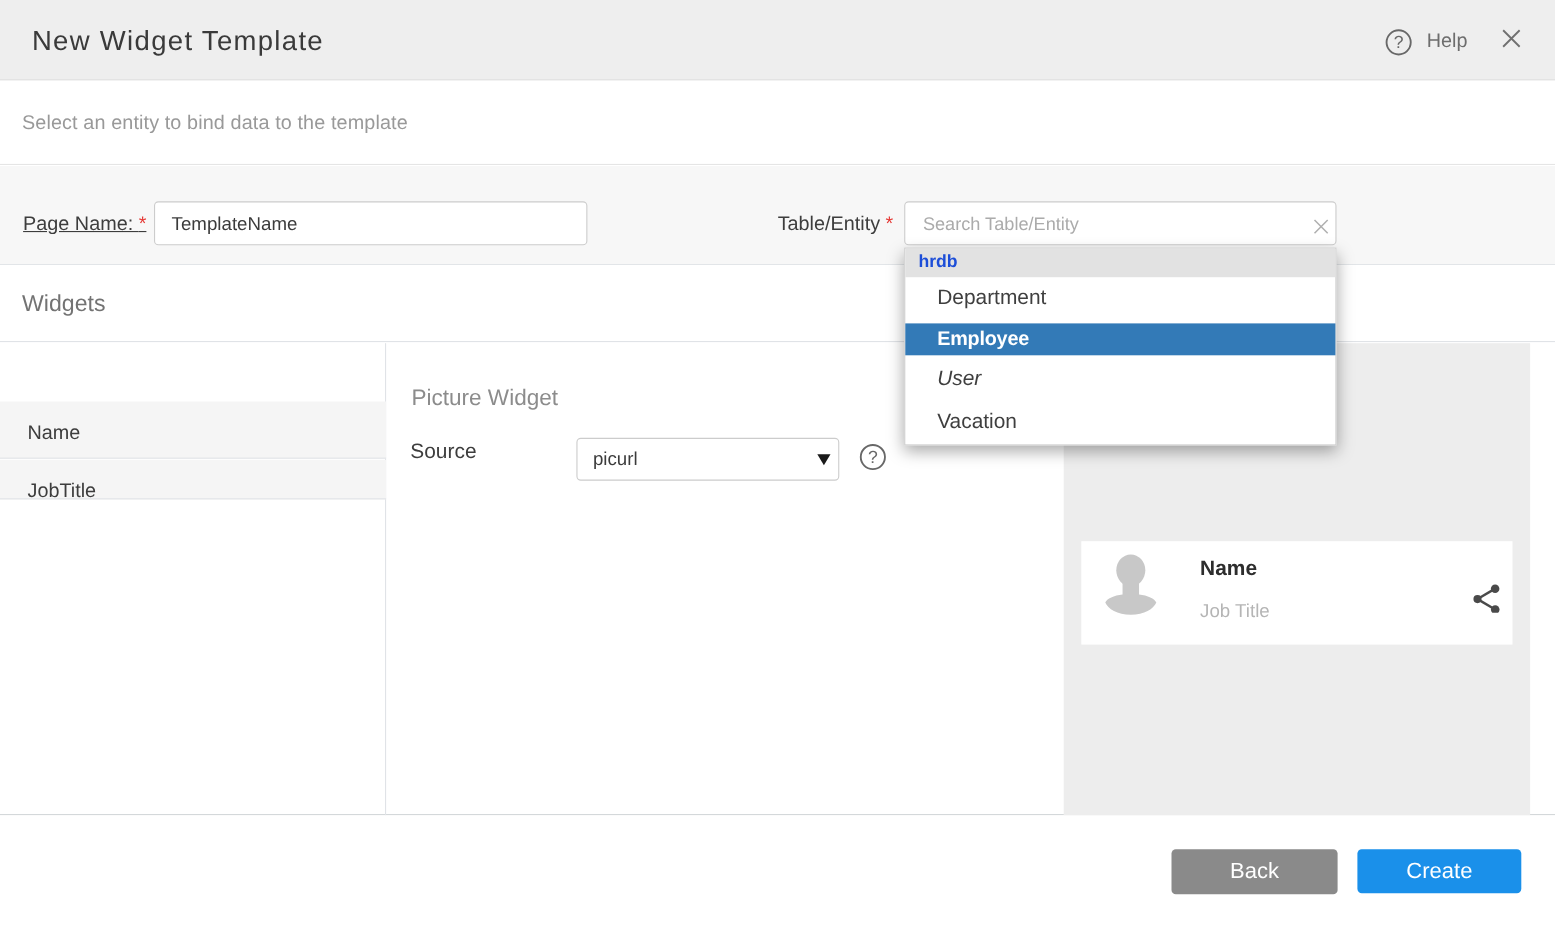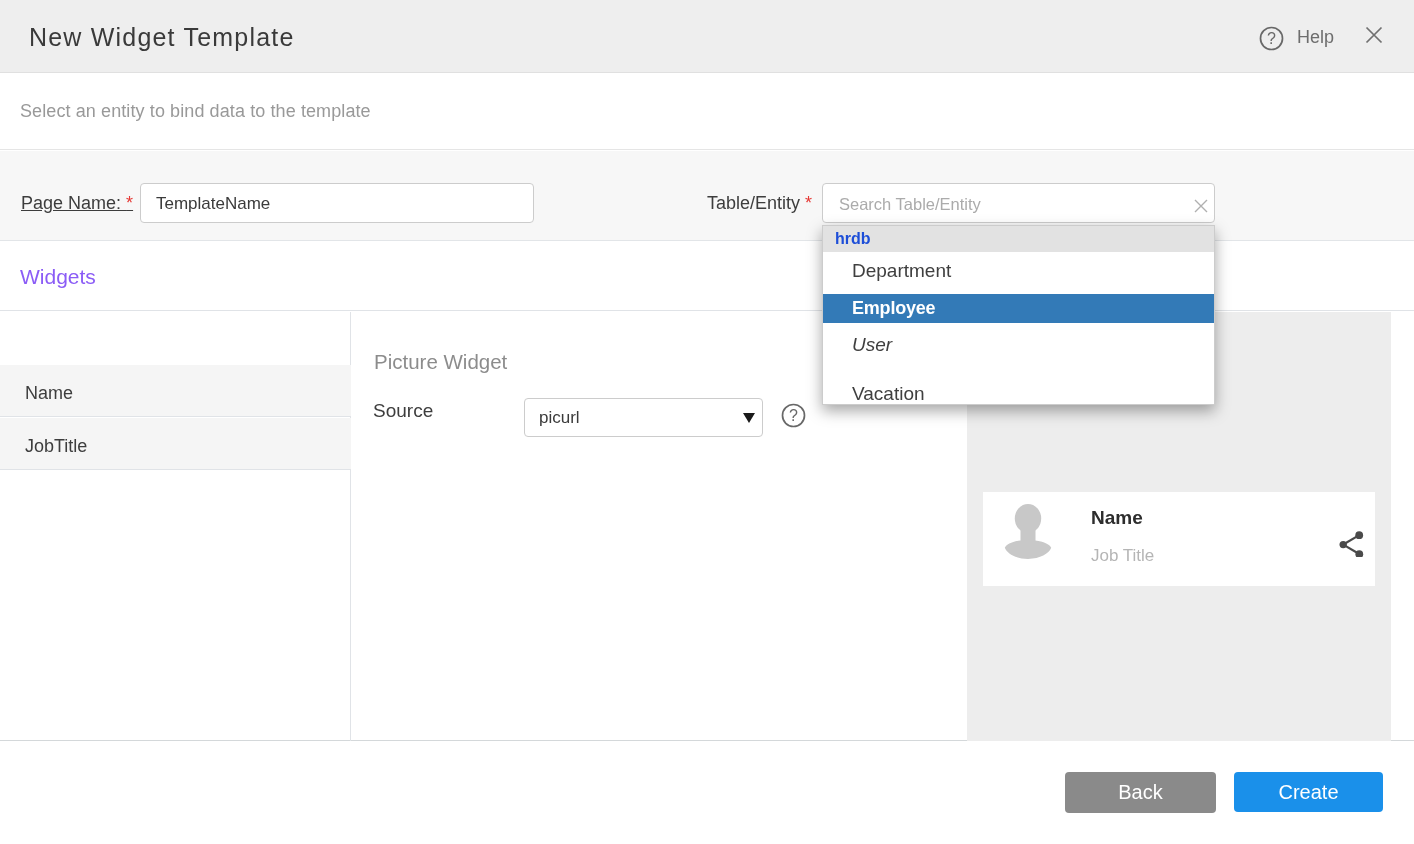--- a/index.html
+++ b/index.html
@@ -35,30 +35,30 @@
   <div class="abs" style="left:707px;top:42px;font-size:18px;color:#3d3d3d;">Table/Entity <span style="color:#e53935;">*</span></div>
   <div class="abs" style="left:822px;top:32px;width:393px;height:40px;background:#fff;border:1px solid #ccc;border-radius:4px;">
     <div class="abs" style="left:16px;top:11px;font-size:16.5px;color:#ababab;">Search Table/Entity</div>
     <svg class="abs" style="left:371px;top:15px;" width="14" height="14" viewBox="0 0 14 14">
       <path d="M1 1 L13 13 M13 1 L1 13" stroke="#b0b0b0" stroke-width="1.4"></path>
     </svg>
   </div>
 </div>
 
 <div class="abs" style="left:0;top:241px;width:1414px;height:70px;background:#fff;border-bottom:1px solid #e0e3e7;">
-  <div class="abs" style="left:20px;top:24px;font-size:21px;color:#8b5cf6;">Widgets</div>
+  <div class="abs" style="left:20px;top:24px;font-size:21px;color:#737373;">Widgets</div>
 </div>
 
 <div class="abs" style="left:0;top:312px;width:1414px;height:429px;background:#fff;border-bottom:1px solid #d4d8da;">
 
   <div class="abs" style="left:0;top:0;width:351px;height:429px;border-right:1px solid #e0e3e7;">
     <div class="abs" style="left:0;top:53px;width:351px;height:52px;background:#f5f5f5;border-bottom:1px solid #e0e3e7;">
       <div class="abs" style="left:25px;top:18px;font-size:18px;color:#3d3d3d;">Name</div>
     </div>
-    <div class="abs" style="left:0;top:106px;width:351px;height:52px;background:#f5f5f5;border-bottom:1px solid #e0e3e7;">
+    <div class="abs" style="left:0;top:106px;width:351px;height:36px;background:#f5f5f5;border-bottom:1px solid #e0e3e7;">
       <div class="abs" style="left:25px;top:18px;font-size:18px;color:#3d3d3d;">JobTitle</div>
     </div>
   </div>
 
   <div class="abs" style="left:374px;top:38px;font-size:20.5px;color:#8c8c8c;">Picture Widget</div>
   <div class="abs" style="left:373px;top:88px;font-size:19px;color:#3d3d3d;">Source</div>
   <div class="abs" style="left:524px;top:86px;width:239px;height:39px;background:#fff;border:1px solid #ccc;border-radius:4px;">
     <div class="abs" style="left:14px;top:9px;font-size:17px;color:#3b3b3b;">picurl</div>
     <div class="abs" style="left:218px;top:14px;width:0;height:0;border-left:6px solid transparent;border-right:6px solid transparent;border-top:10px solid #1a1a1a;"></div>
   </div>
@@ -97,14 +97,14 @@
 
 <div class="abs" style="left:822px;top:225px;width:393px;height:180px;background:#fff;border:1px solid #ccc;box-shadow:0 6px 14px rgba(0,0,0,0.35);">
   <div class="abs" style="left:0;top:0;width:391px;height:26px;background:#e2e2e2;">
     <div class="abs" style="left:12px;top:4px;font-size:16px;font-weight:bold;color:#1d4ed8;">hrdb</div>
   </div>
   <div class="abs" style="left:29px;top:34px;font-size:19px;color:#3f3f3f;">Department</div>
   <div class="abs" style="left:0;top:68px;width:391px;height:29px;background:#337ab7;">
     <div class="abs" style="left:29px;top:4px;font-size:18px;font-weight:bold;letter-spacing:-0.2px;color:#fff;">Employee</div>
   </div>
   <div class="abs" style="left:29px;top:108px;font-size:19px;color:#3f3f3f;font-style:italic;">User</div>
-  <div class="abs" style="left:29px;top:157px;font-size:19px;color:#3f3f3f;">Vacation</div>
+  <div class="abs" style="left:29px;top:147px;font-size:19px;color:#3f3f3f;">Vacation</div>
 </div>
 
 </body></html>

